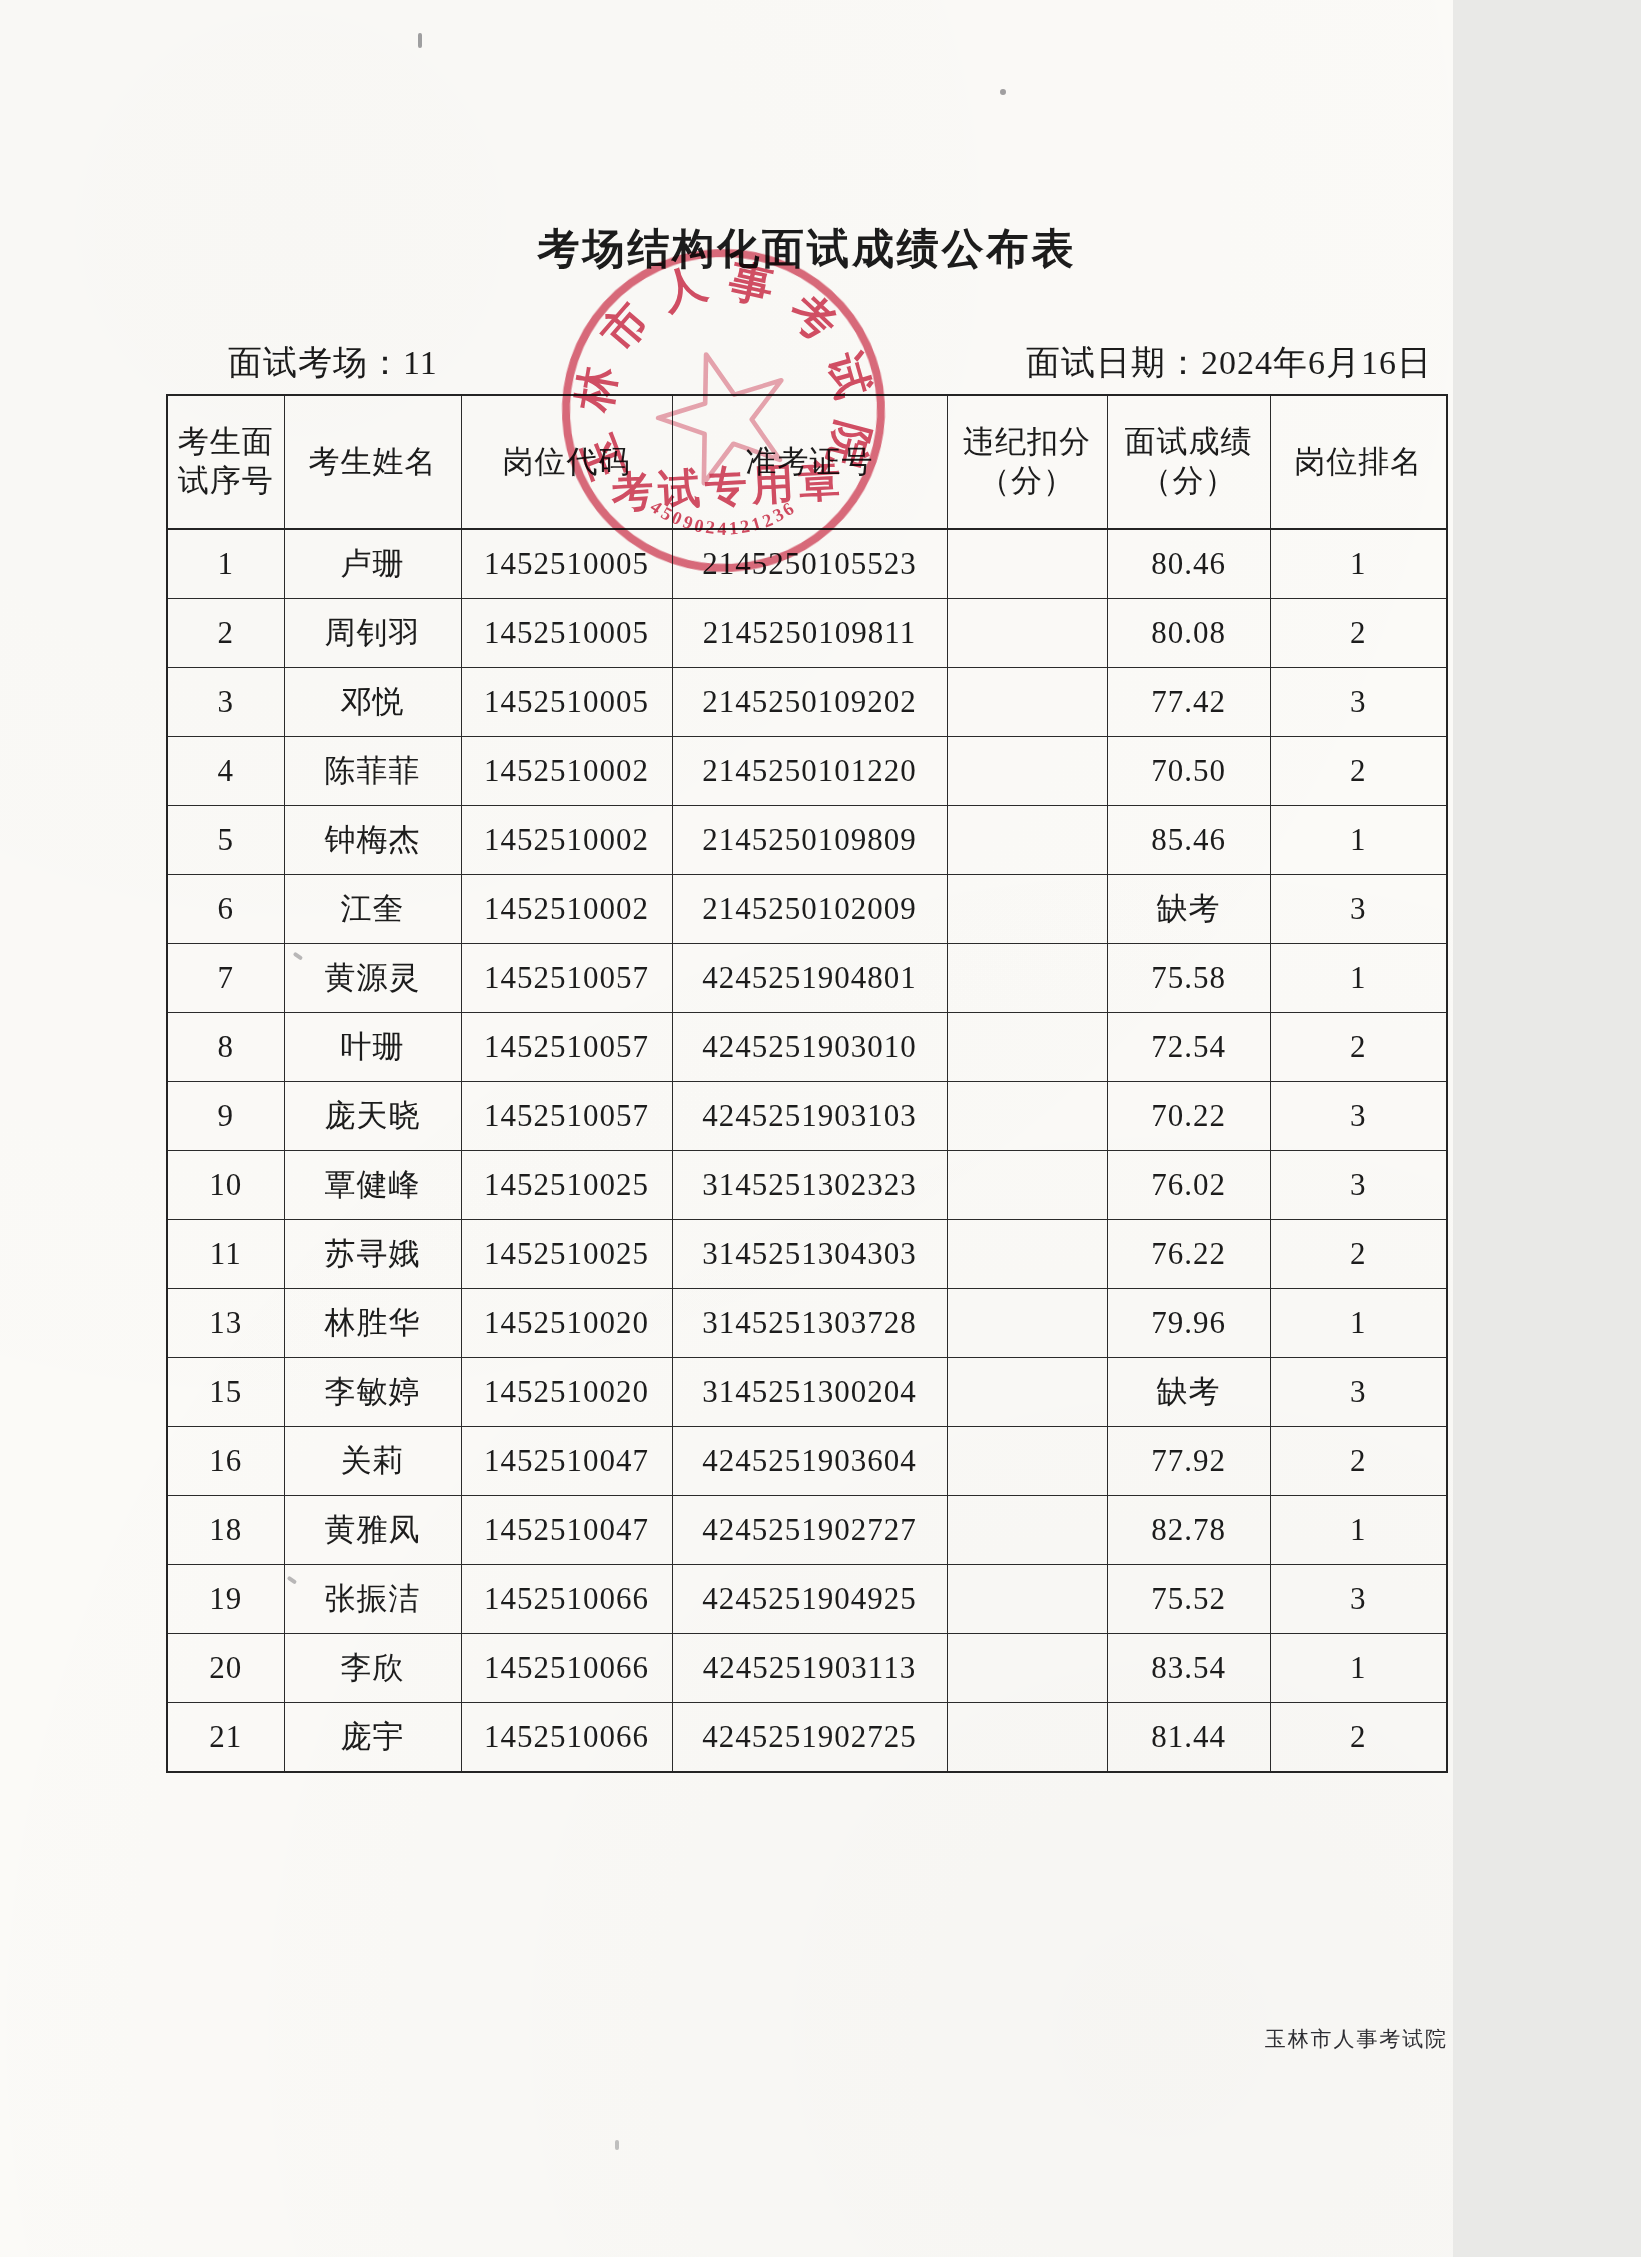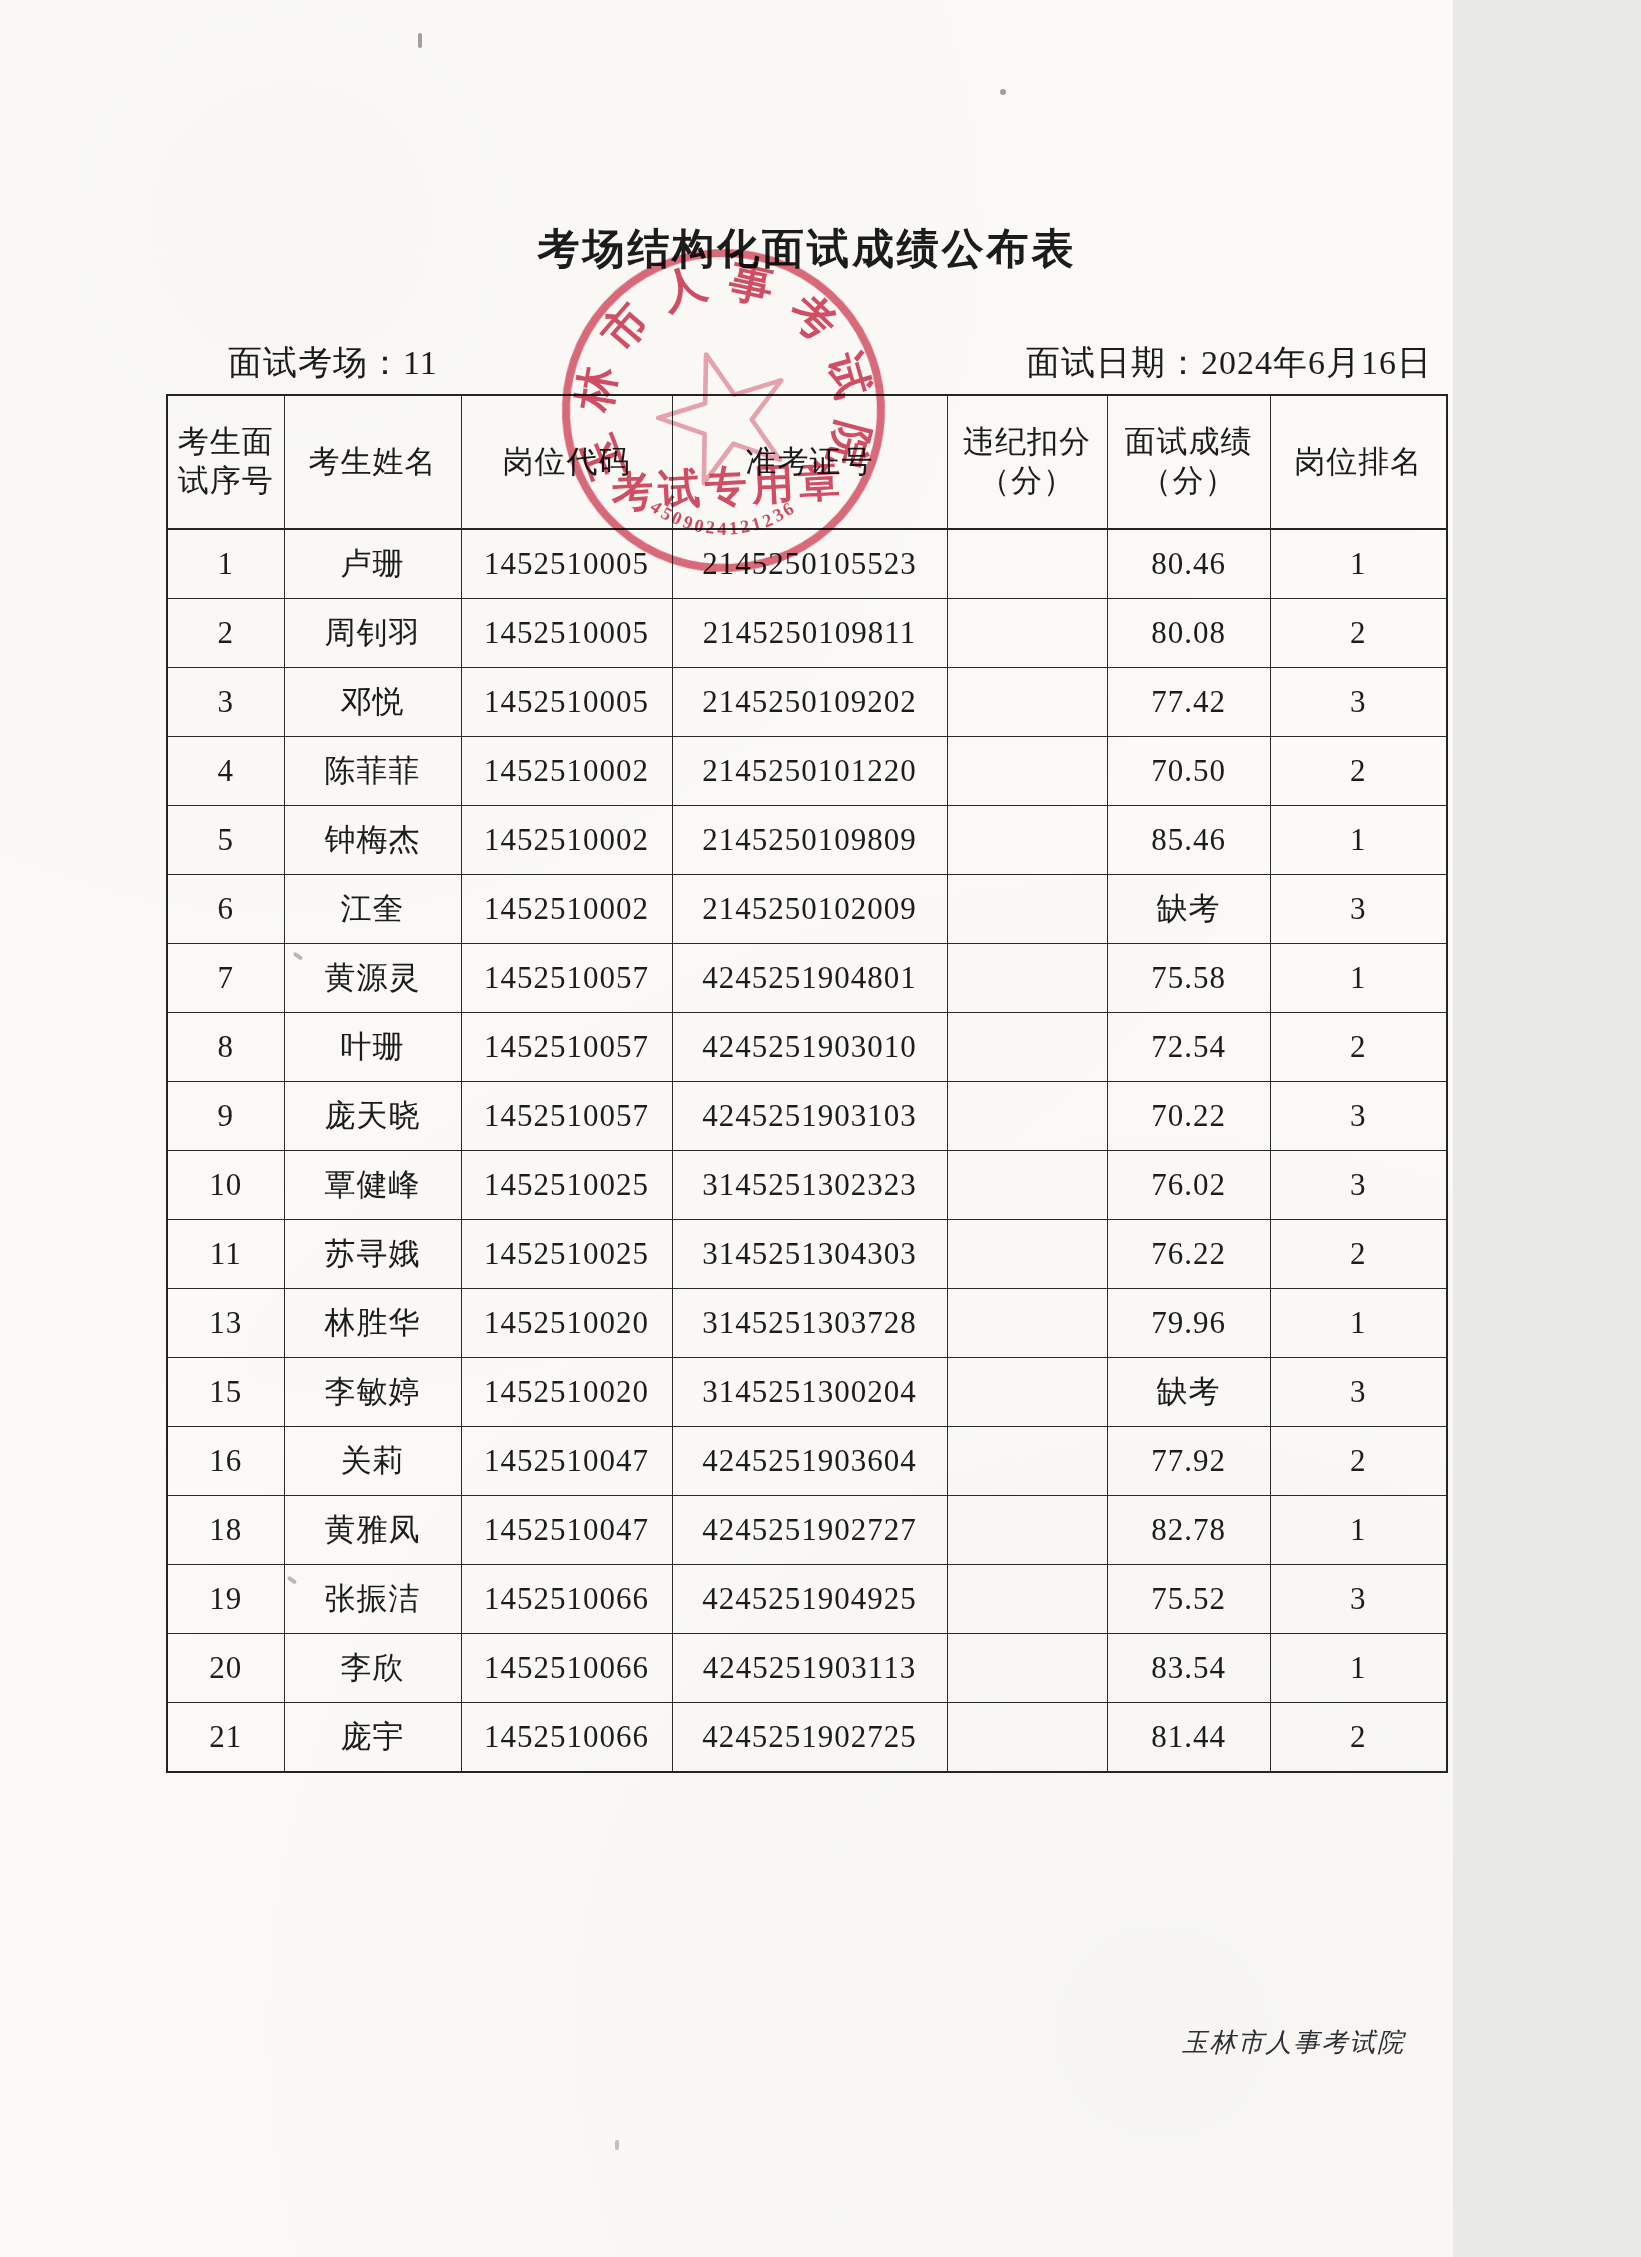--- a/index.html
+++ b/index.html
@@ -29,21 +29,21 @@
   .score-table th,.score-table td{
     border:1.9px solid #2b2b2b;
     text-align:center;vertical-align:middle;
     font-size:31px;font-weight:normal;
     padding:0;line-height:1.25;
     white-space:pre-line;
     letter-spacing:1px;
   }
   .score-table thead th{height:132px;border-bottom:2.9px solid #242424;}
   .score-table tbody td{height:68px;}
-  .footer-issuer{position:absolute;left:1139px;top:2025px;width:309px;text-align:center;font-size:26px;letter-spacing:1.9px;color:#2e2e33;font-style:italic;}
+  .footer-issuer{position:absolute;left:1139px;top:2025px;width:309px;text-align:right;font-size:21px;letter-spacing:1.9px;color:#2e2e33;}
 
   
   .stamp{
     position:absolute;left:562px;top:249px;width:324px;height:324px;
     transform:rotate(-3deg);
     mix-blend-mode:multiply;
     pointer-events:none;
   }
   .stamp-ring{
     position:absolute;left:0;top:0;width:307px;height:307px;

